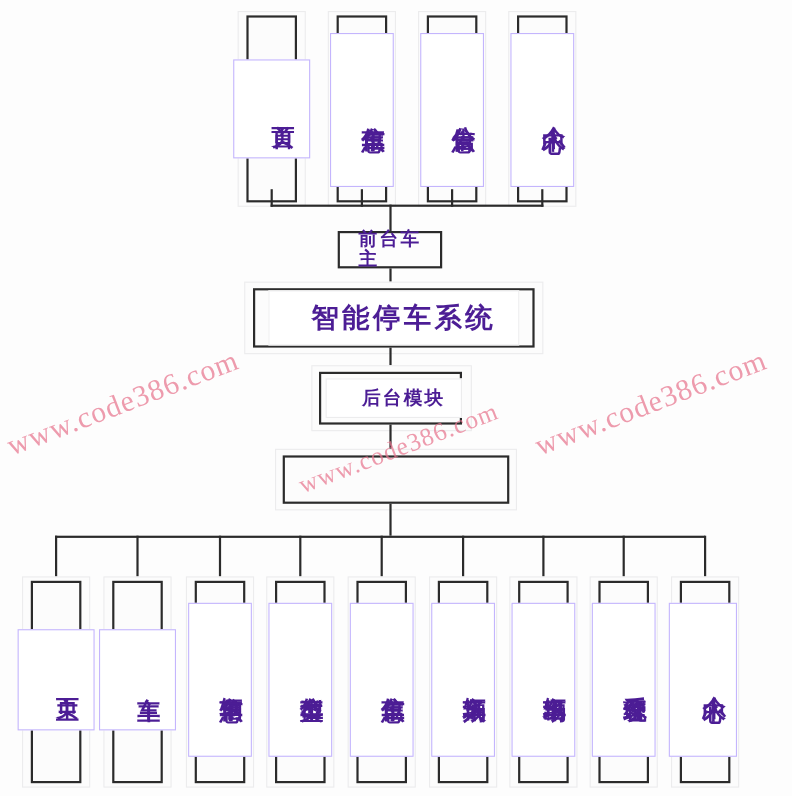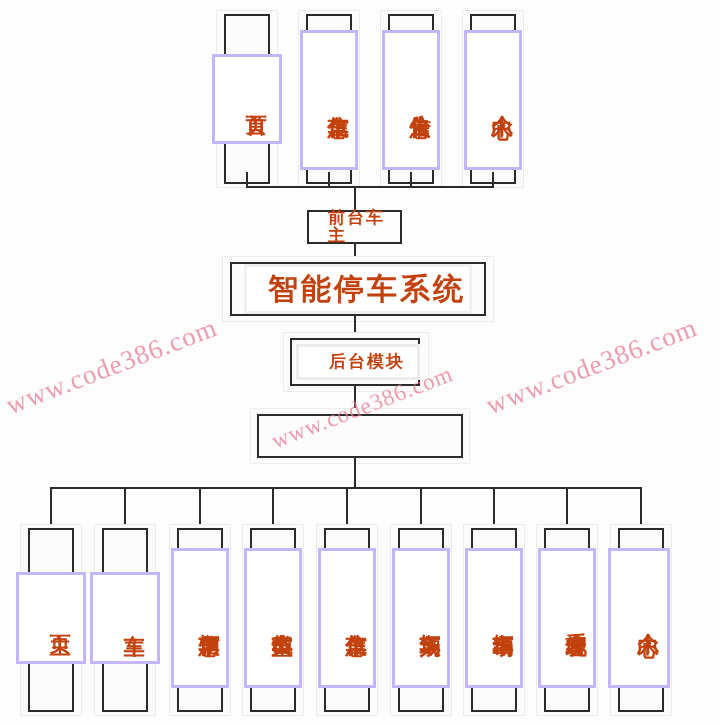--- a/index.html
+++ b/index.html
@@ -37,44 +37,44 @@
     position: absolute;
     border: 1px solid #ececed;
     background: #fcfcfc;
     box-sizing: border-box;
   }
 
   
   .node-label {
     position: absolute;
     background: #ffffff;
-    border: 3px solid #c4b5fd;
+    border: 1px solid #c4b5fd;
     box-sizing: border-box;
     display: flex;
     align-items: center;
     justify-content: center;
-    color: #c2410c;
+    color: #4c1d95;
     line-height: 1.08;
     letter-spacing: 1px;
     z-index: 6;
     padding-left: 18px;
   }
   .node-label.vertical {
     writing-mode: vertical-rl;
     text-orientation: upright;
     font-size: 21px;
     font-weight: 700;
   }
   .node-label.horizontal {
     font-size: 17px;
     font-weight: 600;
     letter-spacing: 2px;
   }
   .node-label.title {
-    font-size: 30px;
+    font-size: 25px;
     font-weight: 700;
     letter-spacing: 3px;
     border-color: #f0f0f1;
   }
 
   
   .watermark {
     position: absolute;
     color: #e8768f;
     font-family: "Liberation Serif", "DejaVu Serif", serif;

